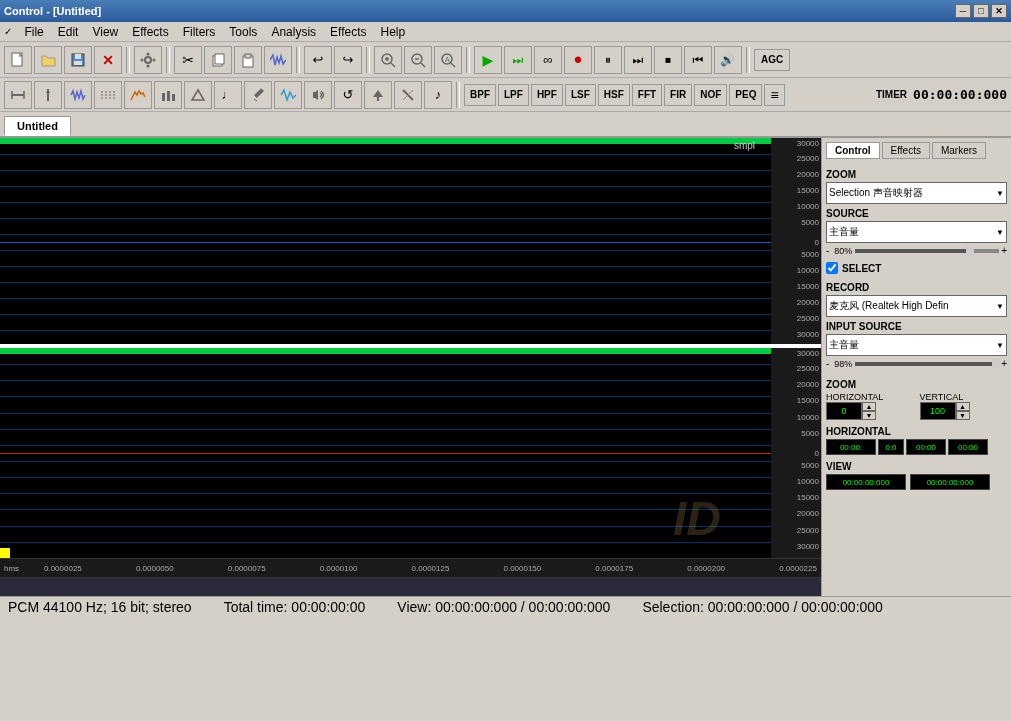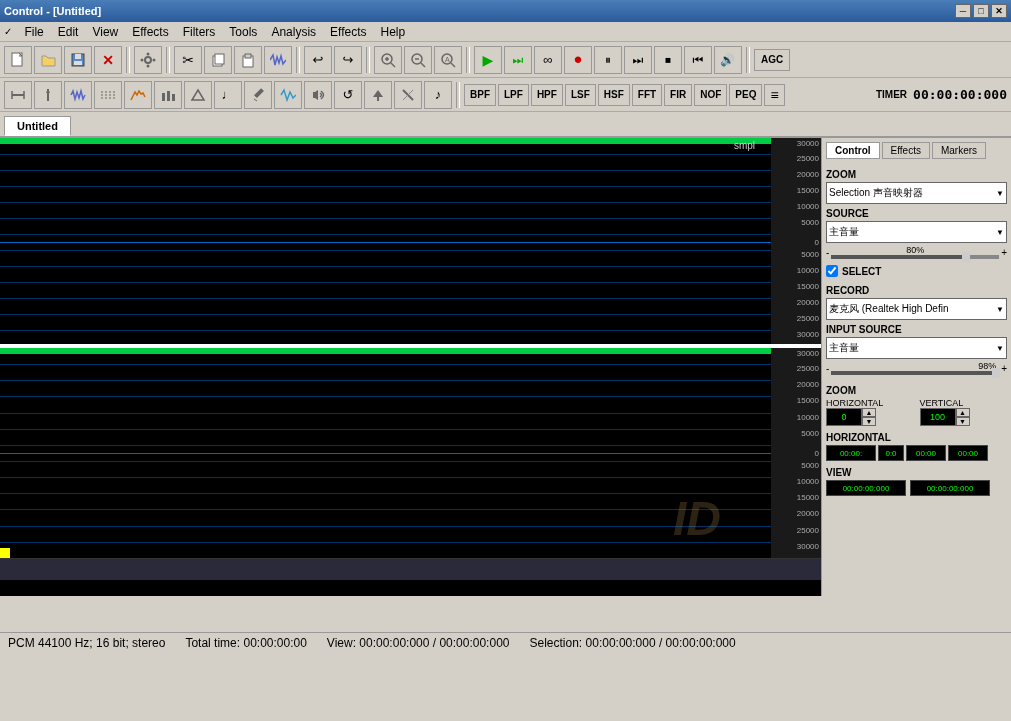--- a/index.html
+++ b/index.html
@@ -24,21 +24,21 @@
     
     .toolbar2 { background: #d4d0c8; height: 34px; display: flex; align-items: center; padding: 2px 4px; border-bottom: 1px solid #aaa; gap: 2px; }
 
     
     .tab-bar { background: #d4d0c8; height: 26px; display: flex; align-items: flex-end; padding: 0 4px; border-bottom: 2px solid #999; }
     .tab { padding: 3px 12px; background: #d4d0c8; border: 1px solid #999; border-bottom: none; cursor: pointer; font-size: 11px; }
     .tab.active { background: #fff; border-bottom: 1px solid #fff; font-weight: bold; }
     .waveform-top { height: 210px; background: #000; position: relative; border-bottom: 2px solid #fff; }
 
     
-    .status-bar { height: 20px; background: #d4d0c8; border-top: 1px solid #999; display: flex; align-items: center; padding: 0 8px; gap: 20px; font-size: 12px; margin-top: 36px; }
+    .status-bar { height: 20px; background: #d4d0c8; border-top: 1px solid #999; display: flex; align-items: center; padding: 0 8px; gap: 32px; font-size: 14px; }
 
     
     .right-panel { width: 190px; background: #d4d0c8; border-left: 1px solid #999; display: flex; flex-direction: column; padding: 4px; overflow-y: auto; }
 
     
     .panel-tabs { display: flex; gap: 2px; margin-bottom: 6px; }
     .panel-tab { padding: 2px 8px; background: #d4d0c8; border: 1px solid #999; font-size: 10px; cursor: pointer; }
     .panel-tab.active { background: #fff; font-weight: bold; }
 
     .section-label { font-size: 10px; font-weight: bold; margin: 4px 0 2px 0; color: #000; }
@@ -367,20 +367,36 @@
         <div style="position:absolute;top:61.5%;right:2px;">10000</div>
         <div style="position:absolute;top:69.2%;right:2px;">15000</div>
         <div style="position:absolute;top:76.9%;right:2px;">20000</div>
         <div style="position:absolute;top:84.6%;right:2px;">25000</div>
         <div style="position:absolute;top:92.3%;right:2px;">30000</div>
       </div>
 
       <div style="position:absolute;bottom:0;left:0;width:10px;height:10px;background:#ffff00;z-index:10;"></div>
     </div>
 
+    <div style="height:22px; background:#1a1a1a; display:flex; align-items:center; border-top:1px solid #333; padding:0 4px; color:#aaa;">
+      <div style="display:flex; width:100%; gap:0;">
+        <div style="width:40px; font-size:8px; color:#aaa;">hms</div>
+        <div style="flex:1; display:flex; justify-content:space-between; font-size:8px; color:#aaa;">
+          <span>0.0000025</span>
+          <span>0.0000050</span>
+          <span>0.0000075</span>
+          <span>0.0000100</span>
+          <span>0.0000125</span>
+          <span>0.0000150</span>
+          <span>0.0000175</span>
+          <span>0.0000200</span>
+          <span>0.0000225</span>
+        </div>
+      </div>
+    </div>
 
     <div style="height:22px; background:#1a1a1a; border-top:1px solid #333;">
       <div style="height:100%; width:100%; background:#2a2a3a;"></div>
     </div>
 
     <div class="watermark" style="position:absolute;bottom:50px;right:100px;font-size:48px;font-weight:bold;color:rgba(180,140,80,0.25);font-style:italic;">ID</div>
   </div>
 
   <div class="right-panel" style="width:190px;">
 
@@ -396,21 +412,21 @@
       <span class="dropdown-arrow">▼</span>
     </div>
 
     <div class="section-label">SOURCE</div>
     <div class="dropdown">
       <span style="font-size:10px;">主音量</span>
       <span class="dropdown-arrow">▼</span>
     </div>
     <div class="slider-row">
       <span class="slider-minus">-</span>
-      <div style="flex:1;display:flex;flex-direction:column;align-items:center;">
+      <div style="flex:1;display:flex;flex-direction:row;align-items:center;">
         <div class="slider-value">80%</div>
         <div style="width:100%;height:4px;background:#888;position:relative;cursor:pointer;">
           <div style="width:80%;height:100%;background:#555;"></div>
           <div style="position:absolute;top:-3px;left:80%;width:8px;height:10px;background:#ccc;transform:translateX(-50%);"></div>
         </div>
       </div>
       <span class="slider-plus">+</span>
     </div>
 
     <div class="checkbox-row">
@@ -424,21 +440,21 @@
       <span class="dropdown-arrow">▼</span>
     </div>
 
     <div class="section-label">INPUT SOURCE</div>
     <div class="dropdown">
       <span style="font-size:10px;">主音量</span>
       <span class="dropdown-arrow">▼</span>
     </div>
     <div class="slider-row">
       <span class="slider-minus">-</span>
-      <div style="flex:1;display:flex;flex-direction:column;align-items:flex-end;">
+      <div style="flex:1;display:flex;flex-direction:row;align-items:center;">
         <div class="slider-value">98%</div>
         <div style="width:100%;height:4px;background:#888;position:relative;cursor:pointer;">
           <div style="width:98%;height:100%;background:#555;"></div>
           <div style="position:absolute;top:-3px;left:98%;width:8px;height:10px;background:#ccc;transform:translateX(-50%);"></div>
         </div>
       </div>
       <span class="slider-plus">+</span>
     </div>
 
     <div class="section-label" style="margin-top:8px;">ZOOM</div>

